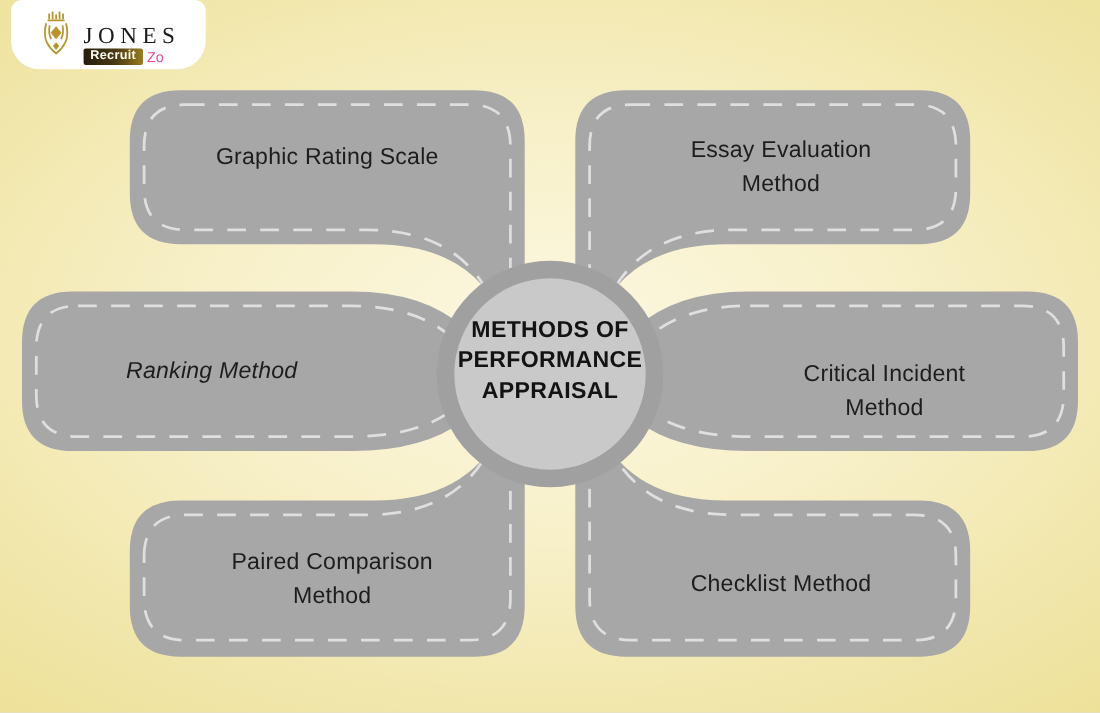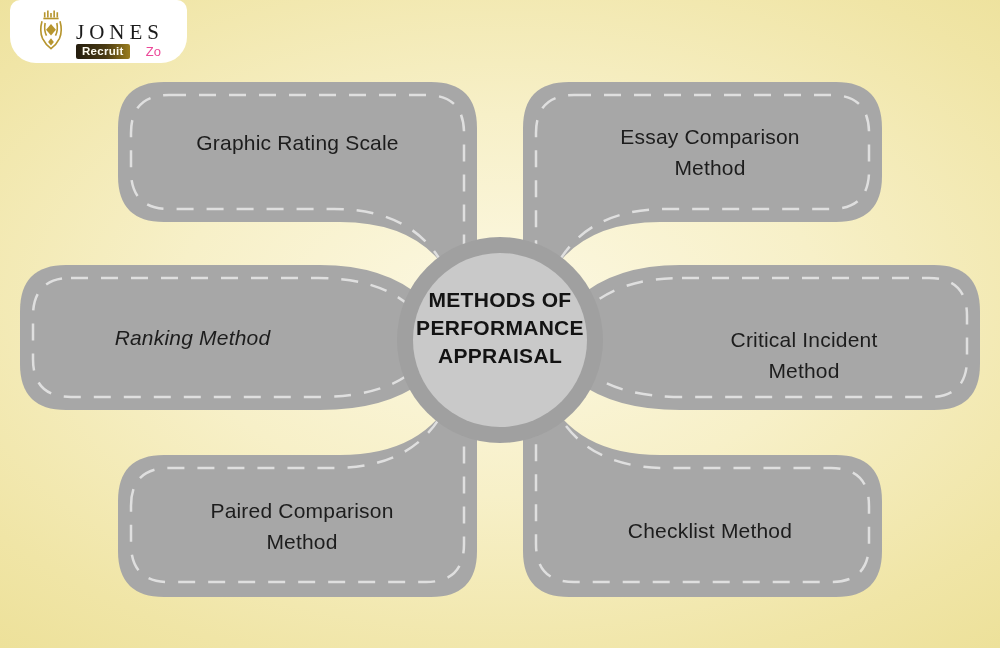--- a/index.html
+++ b/index.html
@@ -32,21 +32,21 @@
     position:absolute; left:10px; top:0; width:177px; height:63px;
     background:#ffffff; border-radius:10px 10px 26px 26px;
     display:flex; align-items:center; justify-content:center; gap:7px;
   }
   .crest { display:block; }
   .logo-text { display:flex; flex-direction:column; align-items:flex-start;margin-top:16px; }
   .brand {
     font-family:"Liberation Serif", serif; font-size:21px; letter-spacing:5px;
     color:#1b1b1b; line-height:22px;
   }
-  .badge-row { display:flex; align-items:center; gap:16px; margin-top:1px; }
+  .badge-row { display:flex; align-items:center; gap:4px; margin-top:1px; }
   .badge {
     font-size:11.5px; font-weight:bold; color:#fdfbef;
     background:linear-gradient(90deg,#241d0e 0%,#4a3a12 55%,#9a7d1f 100%);
     padding:1px 6px 2px; border-radius:2px; letter-spacing:0.3px;
   }
   .zo { font-size:13px; font-weight:normal; color:#ec4899; }
 </style>
 </head>
 <body>
 
@@ -80,21 +80,21 @@
     <div>METHODS OF</div>
     <div>PERFORMANCE</div>
     <div>APPRAISAL</div>
   </div>
 
   <div class="label" style="left:118px; top:82px; width:359px; height:120px;">
     <span>Graphic Rating Scale</span>
   </div>
 
   <div class="label w-essay" style="left:528px; top:82px; width:364px; height:140px;">
-    <span>Essay Comparison Method</span>
+    <span>Essay Evaluation Method</span>
   </div>
 
   <div class="label" style="left:20px; top:265px; width:345px; height:145px;font-style:italic;">
     <span>Ranking Method</span>
   </div>
 
   <div class="label w-critical" style="left:628px; top:265px; width:352px; height:180px;">
     <span>Critical Incident Method</span>
   </div>
 

